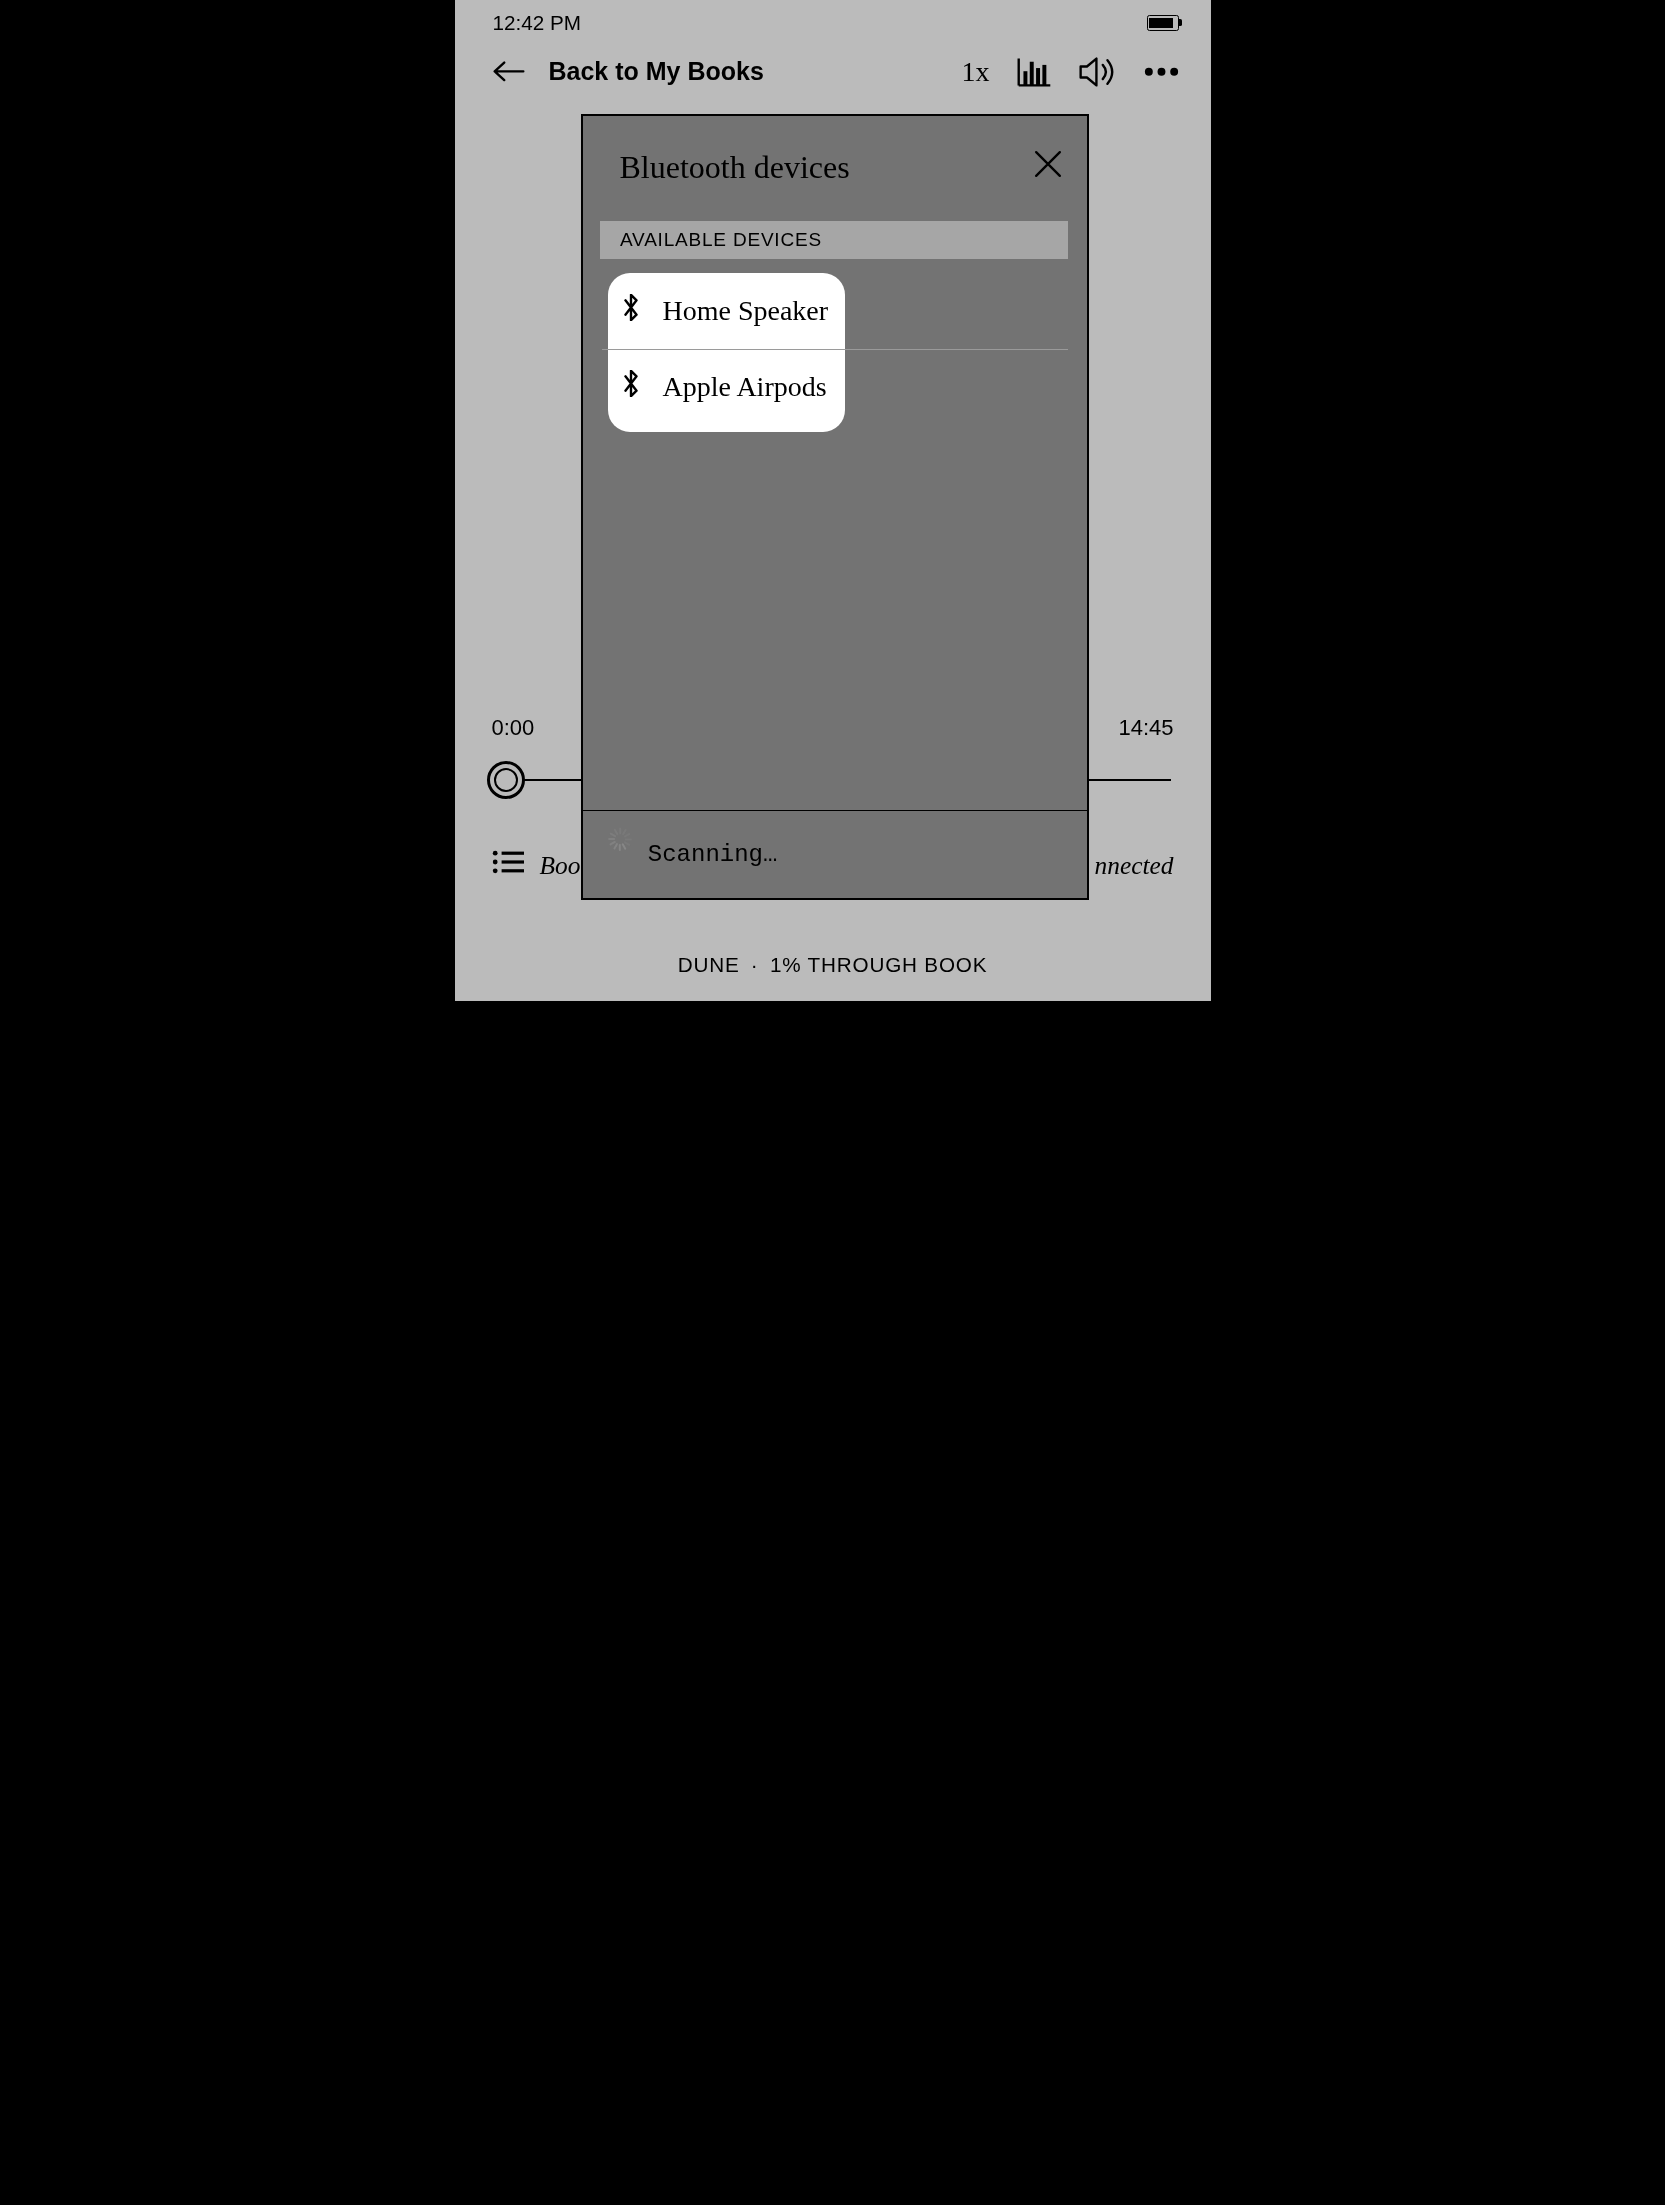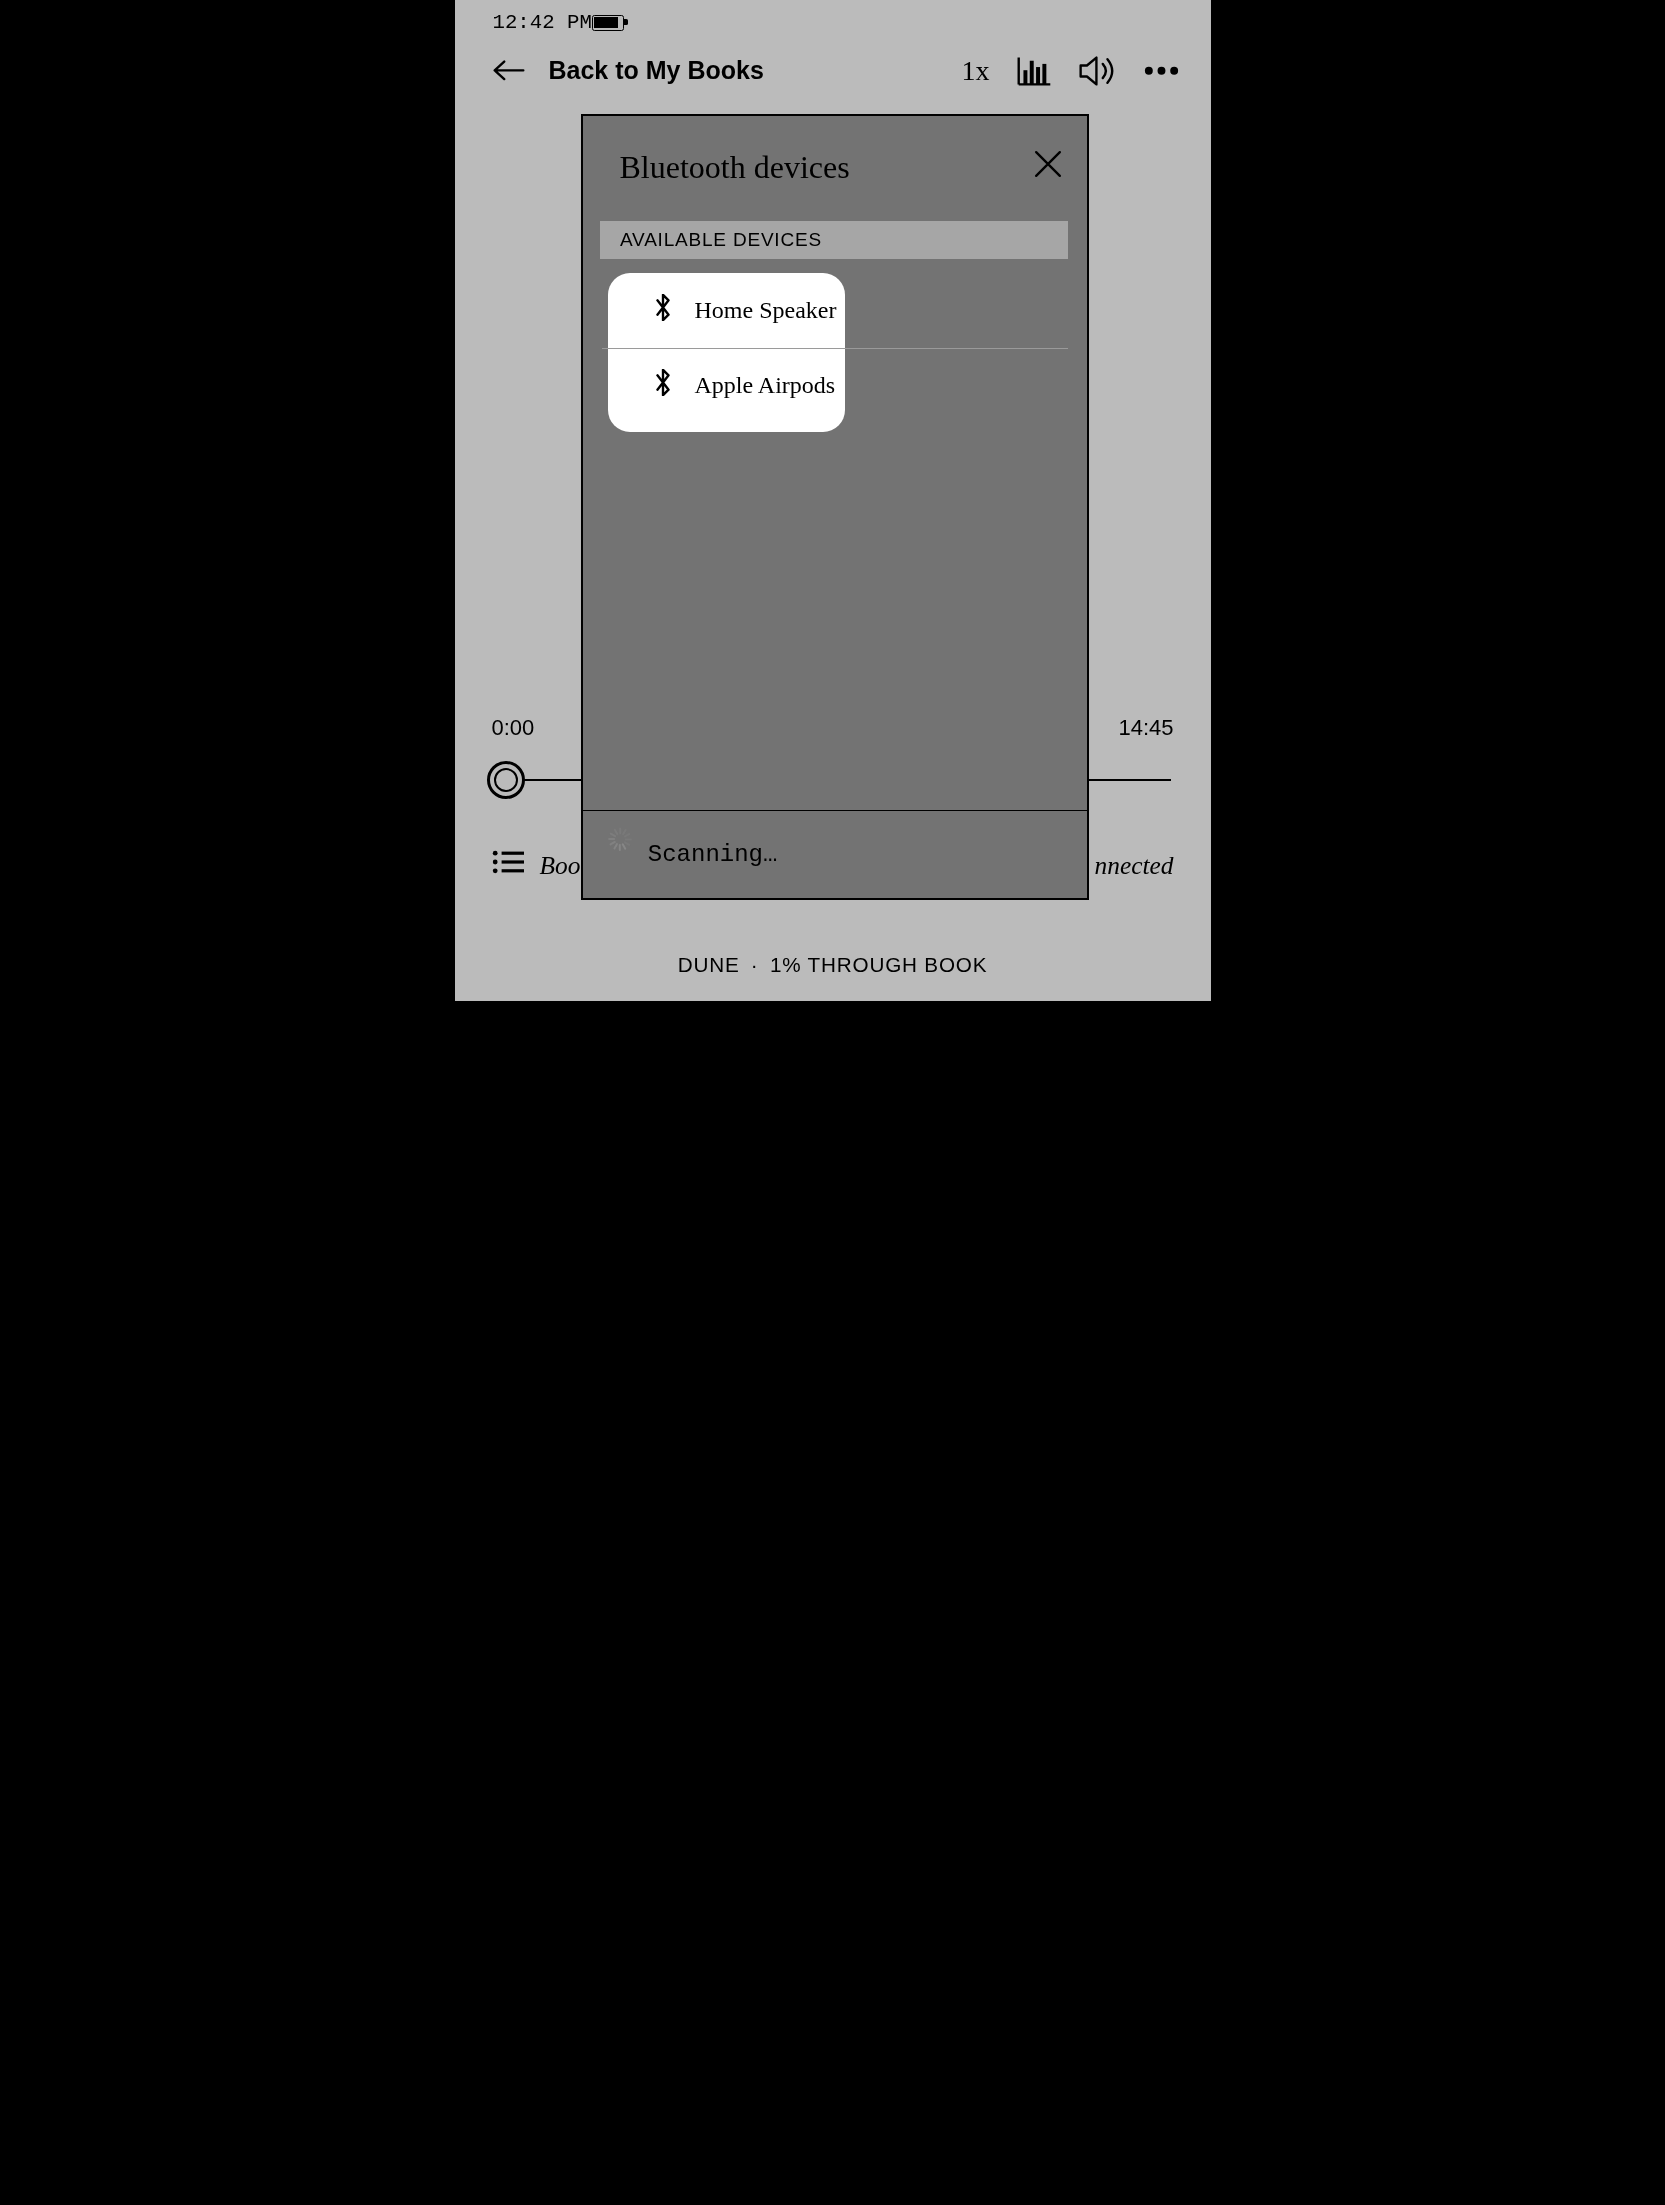--- a/index.html
+++ b/index.html
@@ -15,24 +15,24 @@
     width: 756px;
     height: 1001px;
     background: #bbbbbb;
     position: relative;
     overflow: hidden;
   }
 
   
   .status-bar {
     display: flex;
-    justify-content: flex-start;
+    justify-content: space-between;
     align-items: center;
     padding: 11px 32px 6.4px 38px;
-    font-family: Liberation Mono, monospace;
+    font-family: Liberation Sans, sans-serif;
   }
   .status-time {
     font-size: 20.7px;
     font-weight: 500;
     color: #000;
   }
   .battery-icon {
     width: 32px;
     height: 16px;
     border: 1.6px solid #000;
@@ -136,26 +136,25 @@
     height: 159px;
     background: #fff;
     border-radius: 22px;
     z-index: 0;
   }
   .device-row {
     display: flex;
     align-items: center;
     gap: 24px;
     padding: 20.7px 32px 20.7px 40px;
-    font-size: 24px;
+    font-size: 28px;
     font-family: Georgia, serif;
     color: #000;
     position: relative;
     z-index: 1;
-    margin-left: 32px;
   }
   .device-divider {
     height: 0.8px;
     background: #9a9a9a;
     margin: 0 19px;
     position: relative;
     z-index: 1;
   }
 
   .dialog-footer {

